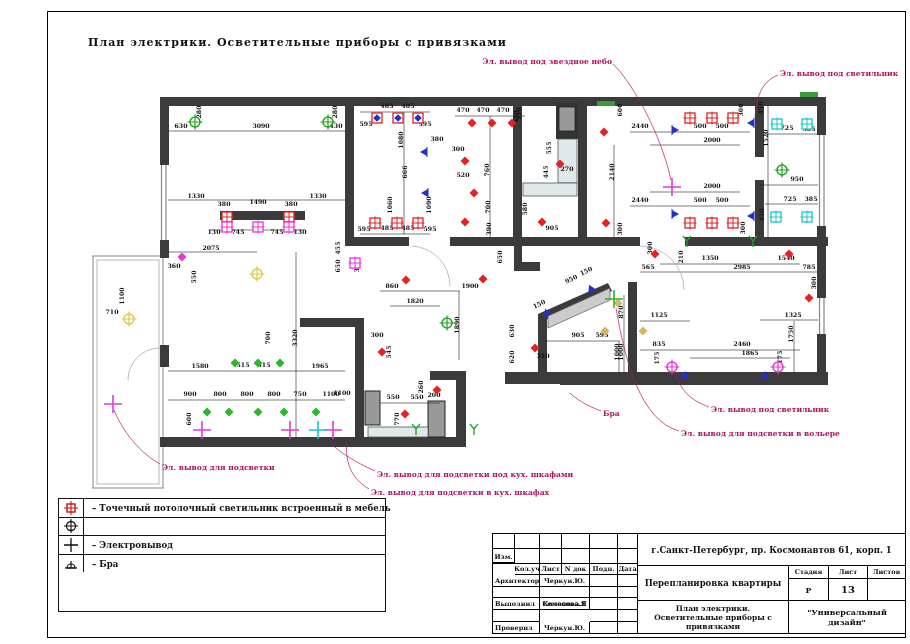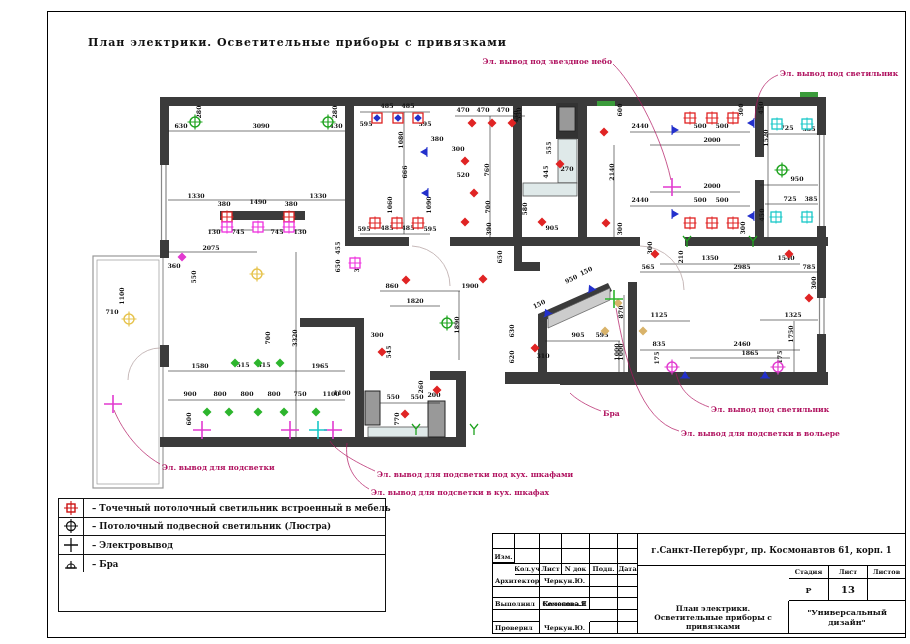--- a/index.html
+++ b/index.html
@@ -377,21 +377,20 @@
       </span>
         <span class="llab">– Точечный потолочный светильник встроенный в мебель</span>
     </div>
     <div class="lrow">
       <span class="lsym">
         <svg width="18" height="16" viewBox="0 0 18 16">
             <circle cx="9" cy="8" r="4.5" fill="none" stroke="#111" stroke-width="1.3"></circle>
             <path d="M2,8 H16 M9,1 V15" stroke="#111" stroke-width="1.1"></path>
           </svg>
       </span>
-        <span class="llab">– Потолочный подвесной светильник (Люстра)</span>
     </div>
     <div class="lrow">
       <span class="lsym">
         <svg width="18" height="16" viewBox="0 0 18 16">
             <path d="M2,8 H16 M9,1 V15" stroke="#111" stroke-width="1.3"></path>
           </svg>
       </span>
         <span class="llab">– Электровывод</span>
     </div>
     <div class="lrow">
@@ -443,20 +442,21 @@
     <div class="tb left" style="left:0;top:76px;width:47px;height:12px;"></div>
     <div class="tb" style="left:47px;top:64px;width:50px;height:12px;">Колосова.Я</div>
     <div class="tb" style="left:97px;top:76px;width:28px;height:12px;"></div>
     <div class="tb" style="left:125px;top:76px;width:20px;height:12px;"></div>
     <div class="tb left nb" style="left:0;top:88px;width:47px;height:11px;">Проверил</div>
     <div class="tb nb" style="left:47px;top:88px;width:50px;height:11px;">Черкун.Ю.</div>
     <div class="tb nb" style="left:97px;top:88px;width:28px;height:11px;"></div>
     <div class="tb nb" style="left:125px;top:88px;width:20px;height:11px;"></div>
 
     <div class="tb nr" style="left:145px;top:0;width:267px;height:32px;font-size:8.5px;">г.Санкт-Петербург, пр. Космонавтов 61, корп. 1</div>
+    <div class="tb" style="left:145px;top:32px;width:151px;height:35px;font-size:8.5px;">Перепланировка квартиры</div>
     <div class="tb" style="left:296px;top:32px;width:40px;height:13px;">Стадия</div>
     <div class="tb" style="left:336px;top:32px;width:39px;height:13px;">Лист</div>
     <div class="tb nr" style="left:375px;top:32px;width:37px;height:13px;">Листов</div>
     <div class="tb" style="left:296px;top:45px;width:40px;height:22px;font-size:8px;">Р</div>
     <div class="tb" style="left:336px;top:45px;width:39px;height:22px;font-size:10px;">13</div>
     <div class="tb nr" style="left:375px;top:45px;width:37px;height:22px;"></div>
     <div class="tb nb" style="left:145px;top:67px;width:151px;height:32px;font-size:7.5px;padding:0 4px;">План электрики. Осветительные приборы с привязками</div>
     <div class="tb nr nb" style="left:296px;top:67px;width:116px;height:32px;font-size:8px;">"Универсальный дизайн"</div>
   </div>
 </div>

